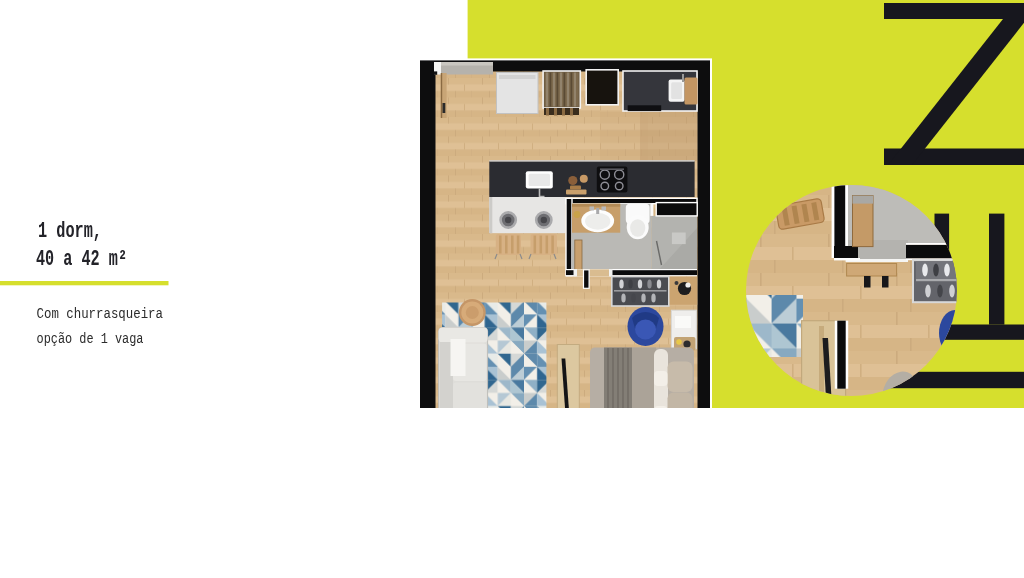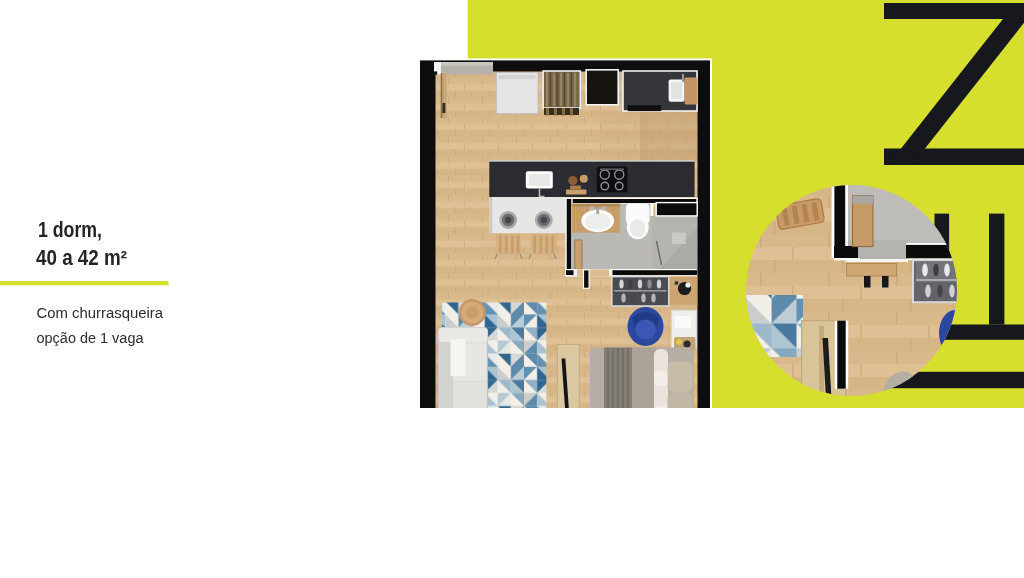--- a/index.html
+++ b/index.html
@@ -1,16 +1,16 @@
 <!DOCTYPE html>
 <html><head>
 <meta charset="utf-8">
 <style>
   html,body{margin:0;padding:0;background:#fff;}
-  #stage{position:relative;width:1024px;height:408px;overflow:hidden;font-family:Liberation Sans, sans-serif;}
+  #stage{position:relative;width:1024px;height:408px;overflow:hidden;font-family:Liberation Mono, monospace;}
   svg{display:block;}
 </style>
 </head>
 <body>
 <div id="stage">
 <svg width="1024" height="578" viewBox="0 0 1024 578">
 <defs>
 
   <pattern id="wood" width="34" height="19.5" patternUnits="userSpaceOnUse">
     <rect width="34" height="19.5" fill="#dcbd90"></rect>

